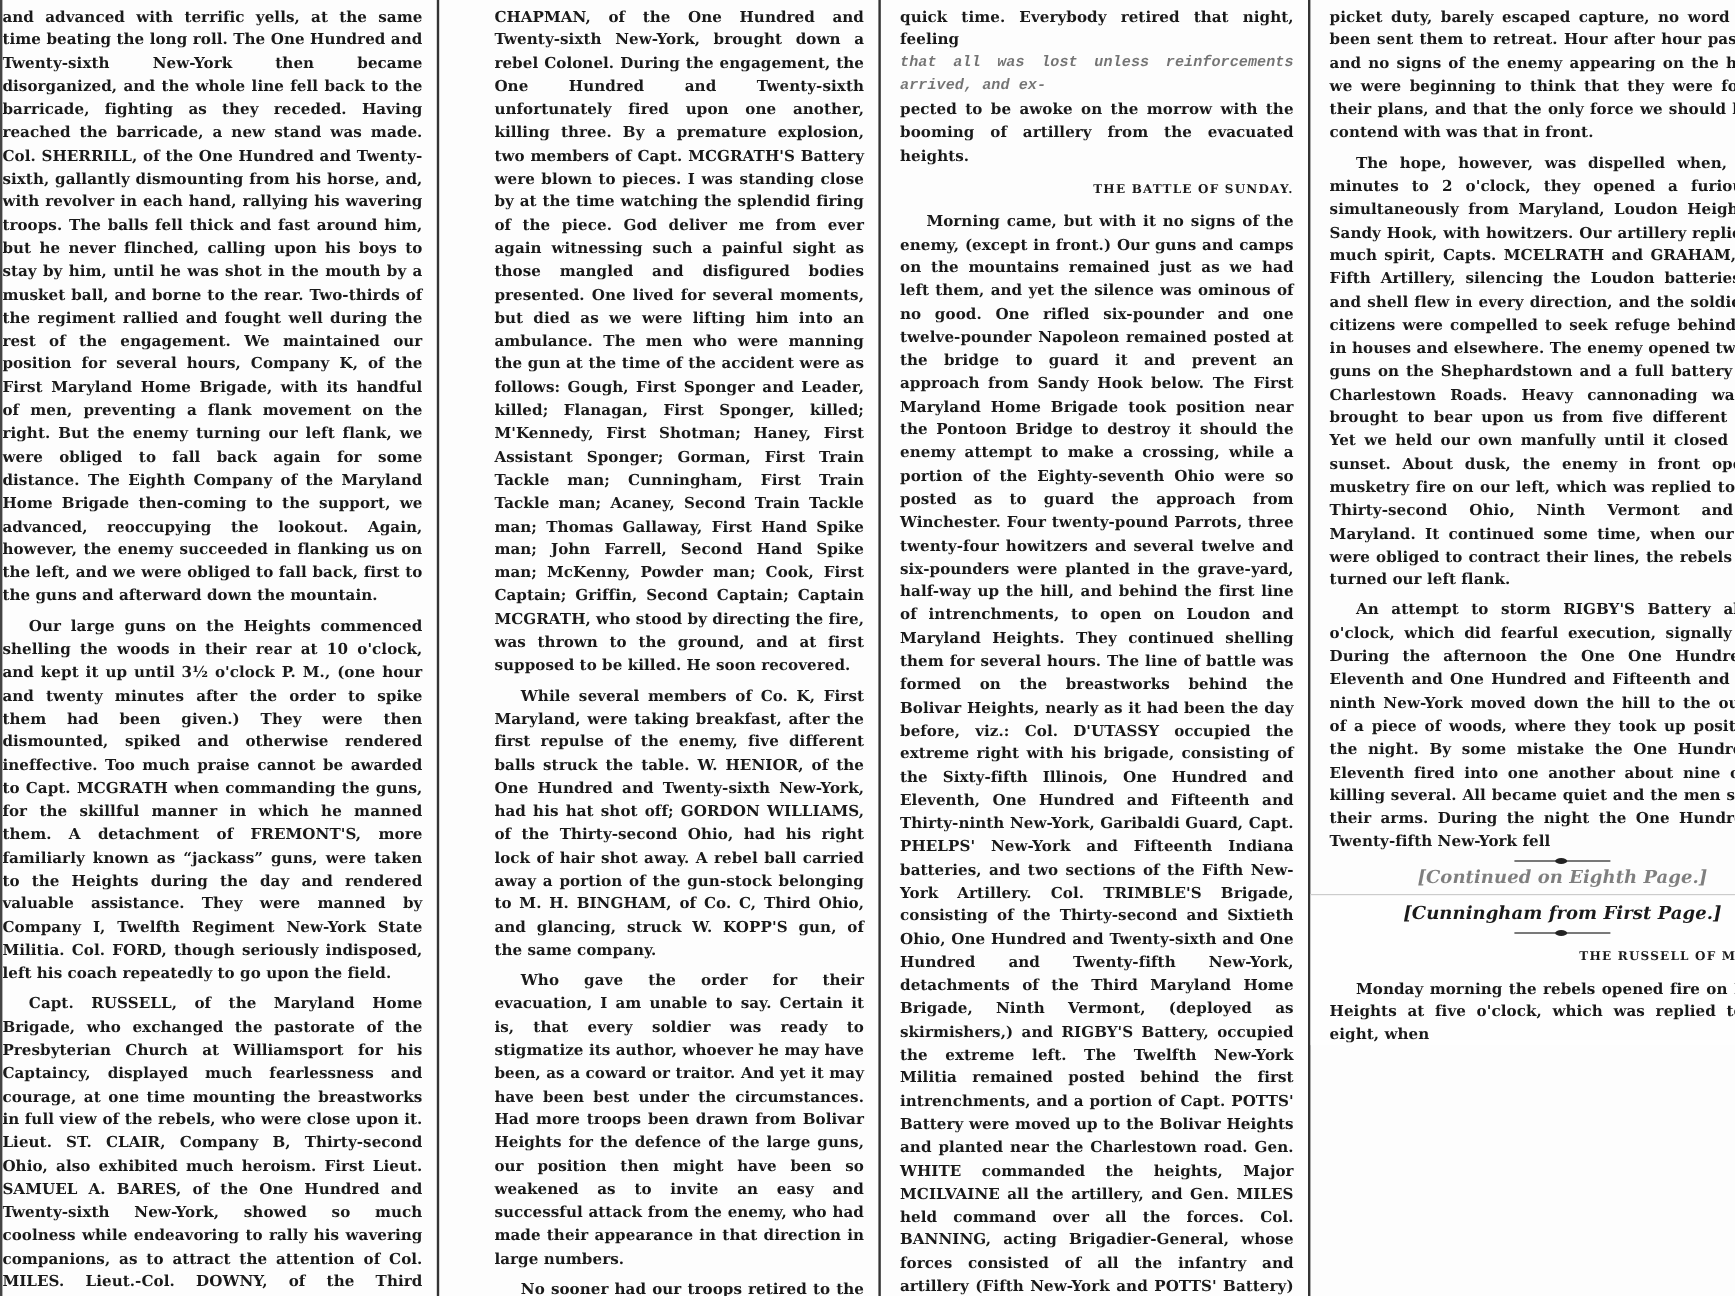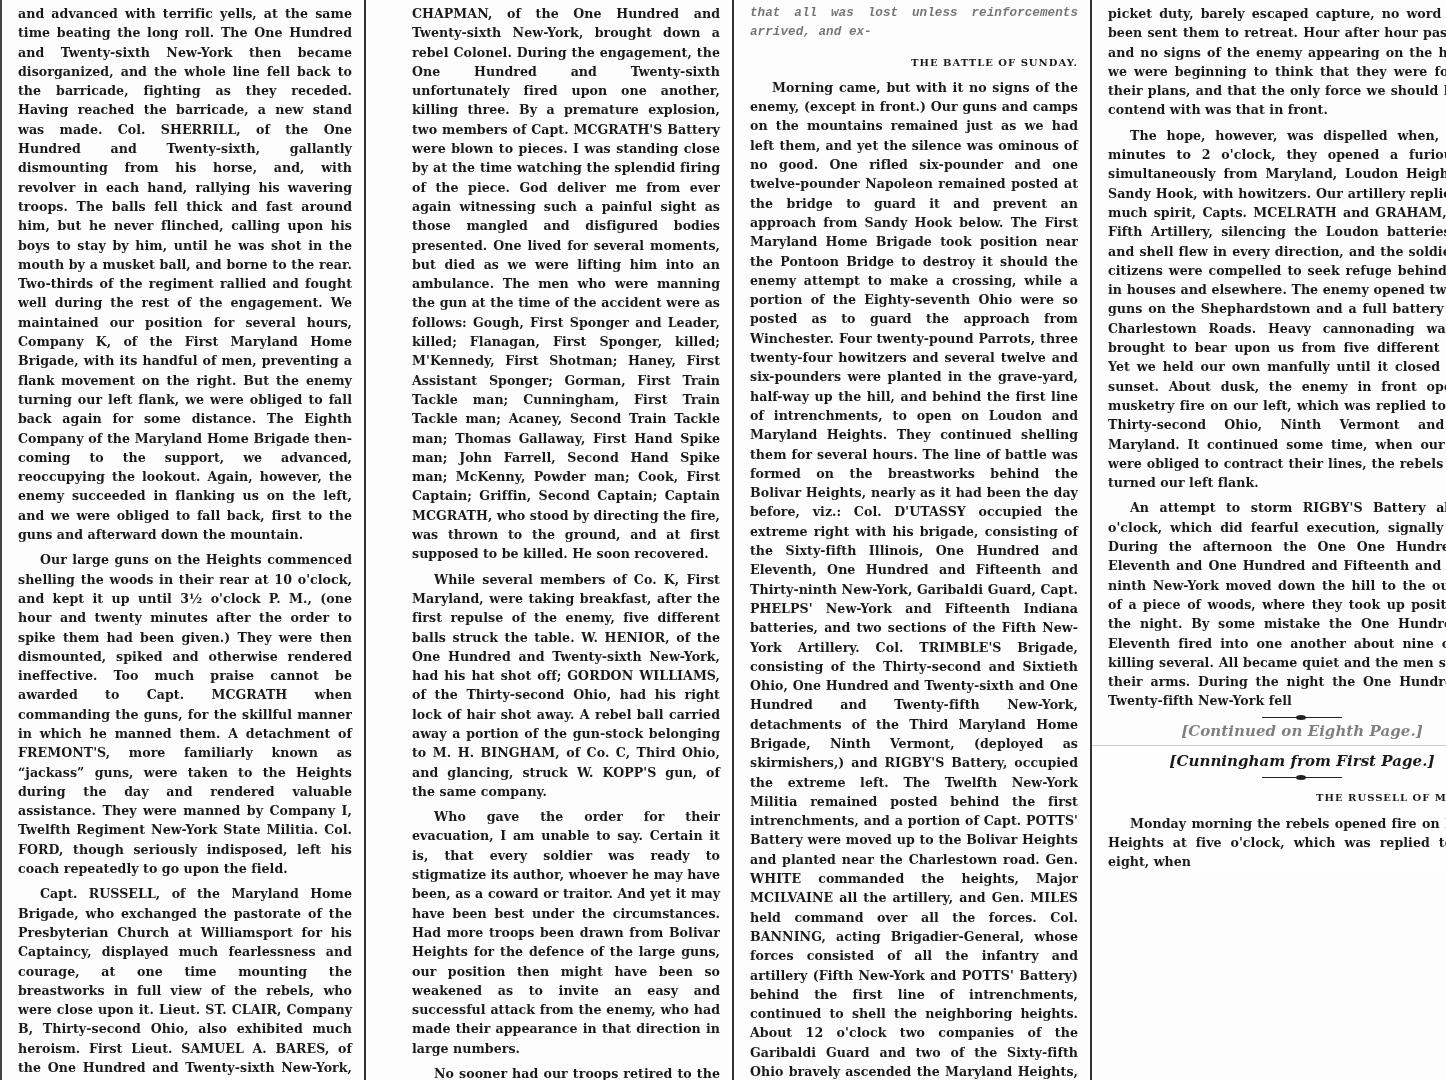--- a/index.html
+++ b/index.html
@@ -17,21 +17,21 @@
     padding: 4px 10px 0 16px;
     overflow: hidden;
     font-size: 12.6px;
     line-height: 19.3px;
     letter-spacing: 0.05px;
     font-weight: bold;
     text-align: justify;
   }
   .col p { margin: 0 0 6px 0; text-indent: 0; }
   .col p.ind { text-indent: 22px; }
-  .col1 { left: 0; width: 362px; border-left: 2px solid #444; padding-left: 16px; }
+  .col1 { left: 0; width: 362px; border-left: 2px solid #444; padding-left: 0; }
   .col2 { left: 364px; width: 366px; border-left: 2px solid #333; padding-left: 46px; }
   .col3 { left: 732px; width: 356px; border-left: 2px solid #333; }
   .col4 { left: 1090px; width: 416px; border-left: 2px solid #333; }
   .heading {
     text-align: right; font-size: 10px; letter-spacing: 1px;
     margin: 10px 0 6px 0; font-weight: bold;
   }
   .rule {
     display: block; margin: 6px auto 4px auto; width: 80px; height: 1px;
     background: #222; position: relative;
@@ -60,21 +60,23 @@
   </div>
 
   <div class="col col2">
     <p>CHAPMAN, of the One Hundred and Twenty-sixth New-York, brought down a rebel Colonel. During the engagement, the One Hundred and Twenty-sixth unfortunately fired upon one another, killing three. By a premature explosion, two members of Capt. MCGRATH'S Battery were blown to pieces. I was standing close by at the time watching the splendid firing of the piece. God deliver me from ever again witnessing such a painful sight as those mangled and disfigured bodies presented. One lived for several moments, but died as we were lifting him into an ambulance. The men who were manning the gun at the time of the accident were as follows: Gough, First Sponger and Leader, killed; Flanagan, First Sponger, killed; M'Kennedy, First Shotman; Haney, First Assistant Sponger; Gorman, First Train Tackle man; Cunningham, First Train Tackle man; Acaney, Second Train Tackle man; Thomas Gallaway, First Hand Spike man; John Farrell, Second Hand Spike man; McKenny, Powder man; Cook, First Captain; Griffin, Second Captain; Captain MCGRATH, who stood by directing the fire, was thrown to the ground, and at first supposed to be killed. He soon recovered.</p>
     <p class="ind">While several members of Co. K, First Maryland, were taking breakfast, after the first repulse of the enemy, five different balls struck the table. W. HENIOR, of the One Hundred and Twenty-sixth New-York, had his hat shot off; GORDON WILLIAMS, of the Thirty-second Ohio, had his right lock of hair shot away. A rebel ball carried away a portion of the gun-stock belonging to M. H. BINGHAM, of Co. C, Third Ohio, and glancing, struck W. KOPP'S gun, of the same company.</p>
     <p class="ind">Who gave the order for their evacuation, I am unable to say. Certain it is, that every soldier was ready to stigmatize its author, whoever he may have been, as a coward or traitor. And yet it may have been best under the circumstances. Had more troops been drawn from Bolivar Heights for the defence of the large guns, our position then might have been so weakened as to invite an easy and successful attack from the enemy, who had made their appearance in that direction in large numbers.</p>
     <p class="ind">No sooner had our troops retired to the valley before the rebels occupied the heights above the guns and deliberately commenced a musketry fire upon the village below, which was returned by our soldiers. A shell from one of our batteries posted near the bridge, however, caused them to skedaddle in</p>
   </div>
 
   <div class="col col3">
+    <p style="margin:0">quick time. Everybody retired that night, feeling</p>
     <p style="margin:0" class="strike">that all was lost unless reinforcements arrived, and ex-</p>
+    <p>pected to be awoke on the morrow with the booming of artillery from the evacuated heights.</p>
     <div class="heading">THE BATTLE OF SUNDAY.</div>
     <p class="ind">Morning came, but with it no signs of the enemy, (except in front.) Our guns and camps on the mountains remained just as we had left them, and yet the silence was ominous of no good. One rifled six-pounder and one twelve-pounder Napoleon remained posted at the bridge to guard it and prevent an approach from Sandy Hook below. The First Maryland Home Brigade took position near the Pontoon Bridge to destroy it should the enemy attempt to make a crossing, while a portion of the Eighty-seventh Ohio were so posted as to guard the approach from Winchester. Four twenty-pound Parrots, three twenty-four howitzers and several twelve and six-pounders were planted in the grave-yard, half-way up the hill, and behind the first line of intrenchments, to open on Loudon and Maryland Heights. They continued shelling them for several hours. The line of battle was formed on the breastworks behind the Bolivar Heights, nearly as it had been the day before, viz.: Col. D'UTASSY occupied the extreme right with his brigade, consisting of the Sixty-fifth Illinois, One Hundred and Eleventh, One Hundred and Fifteenth and Thirty-ninth New-York, Garibaldi Guard, Capt. PHELPS' New-York and Fifteenth Indiana batteries, and two sections of the Fifth New-York Artillery. Col. TRIMBLE'S Brigade, consisting of the Thirty-second and Sixtieth Ohio, One Hundred and Twenty-sixth and One Hundred and Twenty-fifth New-York, detachments of the Third Maryland Home Brigade, Ninth Vermont, (deployed as skirmishers,) and RIGBY'S Battery, occupied the extreme left. The Twelfth New-York Militia remained posted behind the first intrenchments, and a portion of Capt. POTTS' Battery were moved up to the Bolivar Heights and planted near the Charlestown road. Gen. WHITE commanded the heights, Major MCILVAINE all the artillery, and Gen. MILES held command over all the forces. Col. BANNING, acting Brigadier-General, whose forces consisted of all the infantry and artillery (Fifth New-York and POTTS' Battery) behind the first line of intrenchments, continued to shell the neighboring heights. About 12 o'clock two companies of the Garibaldi Guard and two of the Sixty-fifth Ohio bravely ascended the Maryland Heights, secured some of their camp equipage, and brought down four of the pieces of artillery, which had been left spiked. This was a daring deed. On the day before a portion of the Garibaldians, who were doing</p>
   </div>
 
   <div class="col col4">
     <p>picket duty, barely escaped capture, no word having been sent them to retreat. Hour after hour passed by, and no signs of the enemy appearing on the heights, we were beginning to think that they were foiled in their plans, and that the only force we should have to contend with was that in front.</p>
     <p class="ind">The hope, however, was dispelled when, at ten minutes to 2 o'clock, they opened a furious fire simultaneously from Maryland, Loudon Heights and Sandy Hook, with howitzers. Our artillery replied with much spirit, Capts. MCELRATH and GRAHAM, of the Fifth Artillery, silencing the Loudon batteries. Shot and shell flew in every direction, and the soldiers and citizens were compelled to seek refuge behind rocks, in houses and elsewhere. The enemy opened two more guns on the Shephardstown and a full battery on the Charlestown Roads. Heavy cannonading was thus brought to bear upon us from five different points. Yet we held our own manfully until it closed toward sunset. About dusk, the enemy in front opened a musketry fire on our left, which was replied to by the Thirty-second Ohio, Ninth Vermont and First Maryland. It continued some time, when our forces were obliged to contract their lines, the rebels having turned our left flank.</p>
     <p class="ind">An attempt to storm RIGBY'S Battery about 8 o'clock, which did fearful execution, signally failed. During the afternoon the One One Hundred and Eleventh and One Hundred and Fifteenth and Thirty-ninth New-York moved down the hill to the outskirts of a piece of woods, where they took up position for the night. By some mistake the One Hundred and Eleventh fired into one another about nine o'clock, killing several. All became quiet and the men slept on their arms. During the night the One Hundred and Twenty-fifth New-York fell</p>
     <span class="rule"></span>
     <div class="cont faded">[Continued on Eighth Page.]</div>

